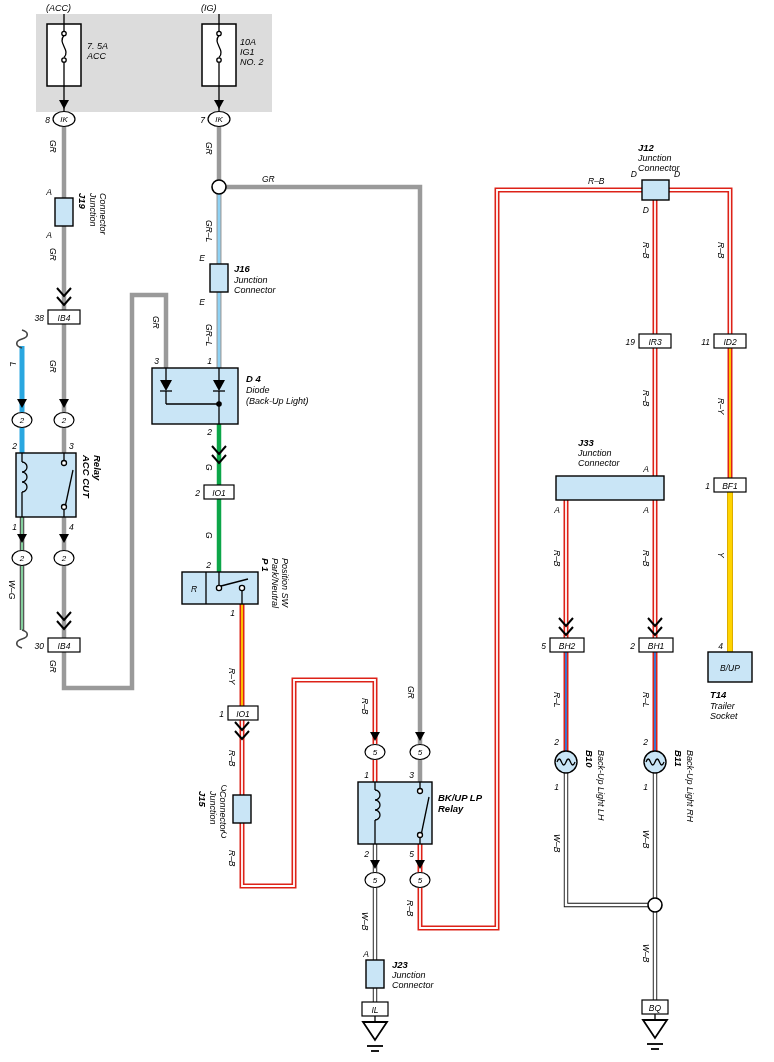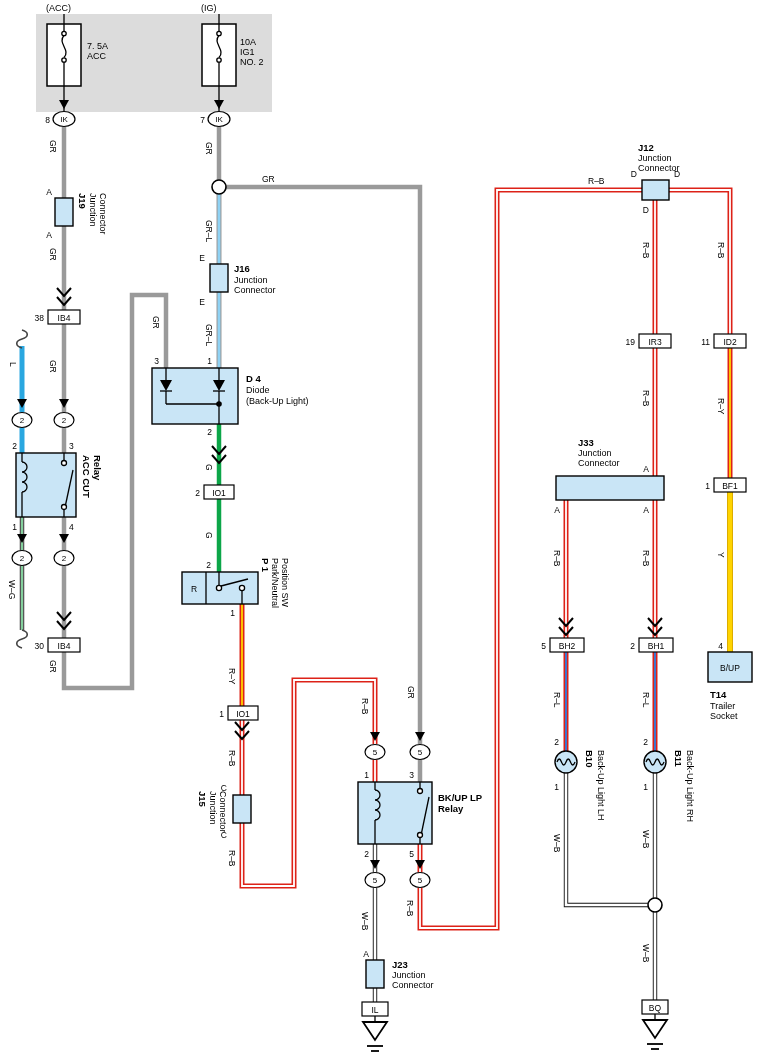--- a/index.html
+++ b/index.html
@@ -1,16 +1,16 @@
 <!DOCTYPE html>
 <html><head>
 <meta charset="utf-8">
 <style>
   html,body { margin:0; padding:0; background:#fff; }
-  .diagram { position:relative; width:716px; height:1062px; background:#fff; }
+  .diagram { position:relative; width:716px; height:1062px; background:#fff;font-style:italic; }
   svg { display:block; }
   text { font-family:"Liberation Sans", sans-serif; fill:#000; }
   .pin   { font-size:8.5px; }
   .ov    { font-size:8px;  text-anchor:middle; }
   .code  { font-size:8.5px; text-anchor:middle; }
   .wire  { font-size:8.5px; }
   .cid   { font-size:9.5px; font-weight:bold; }
   .cdesc { font-size:9px; }
   .fuse-t{ font-size:9px; }
 

